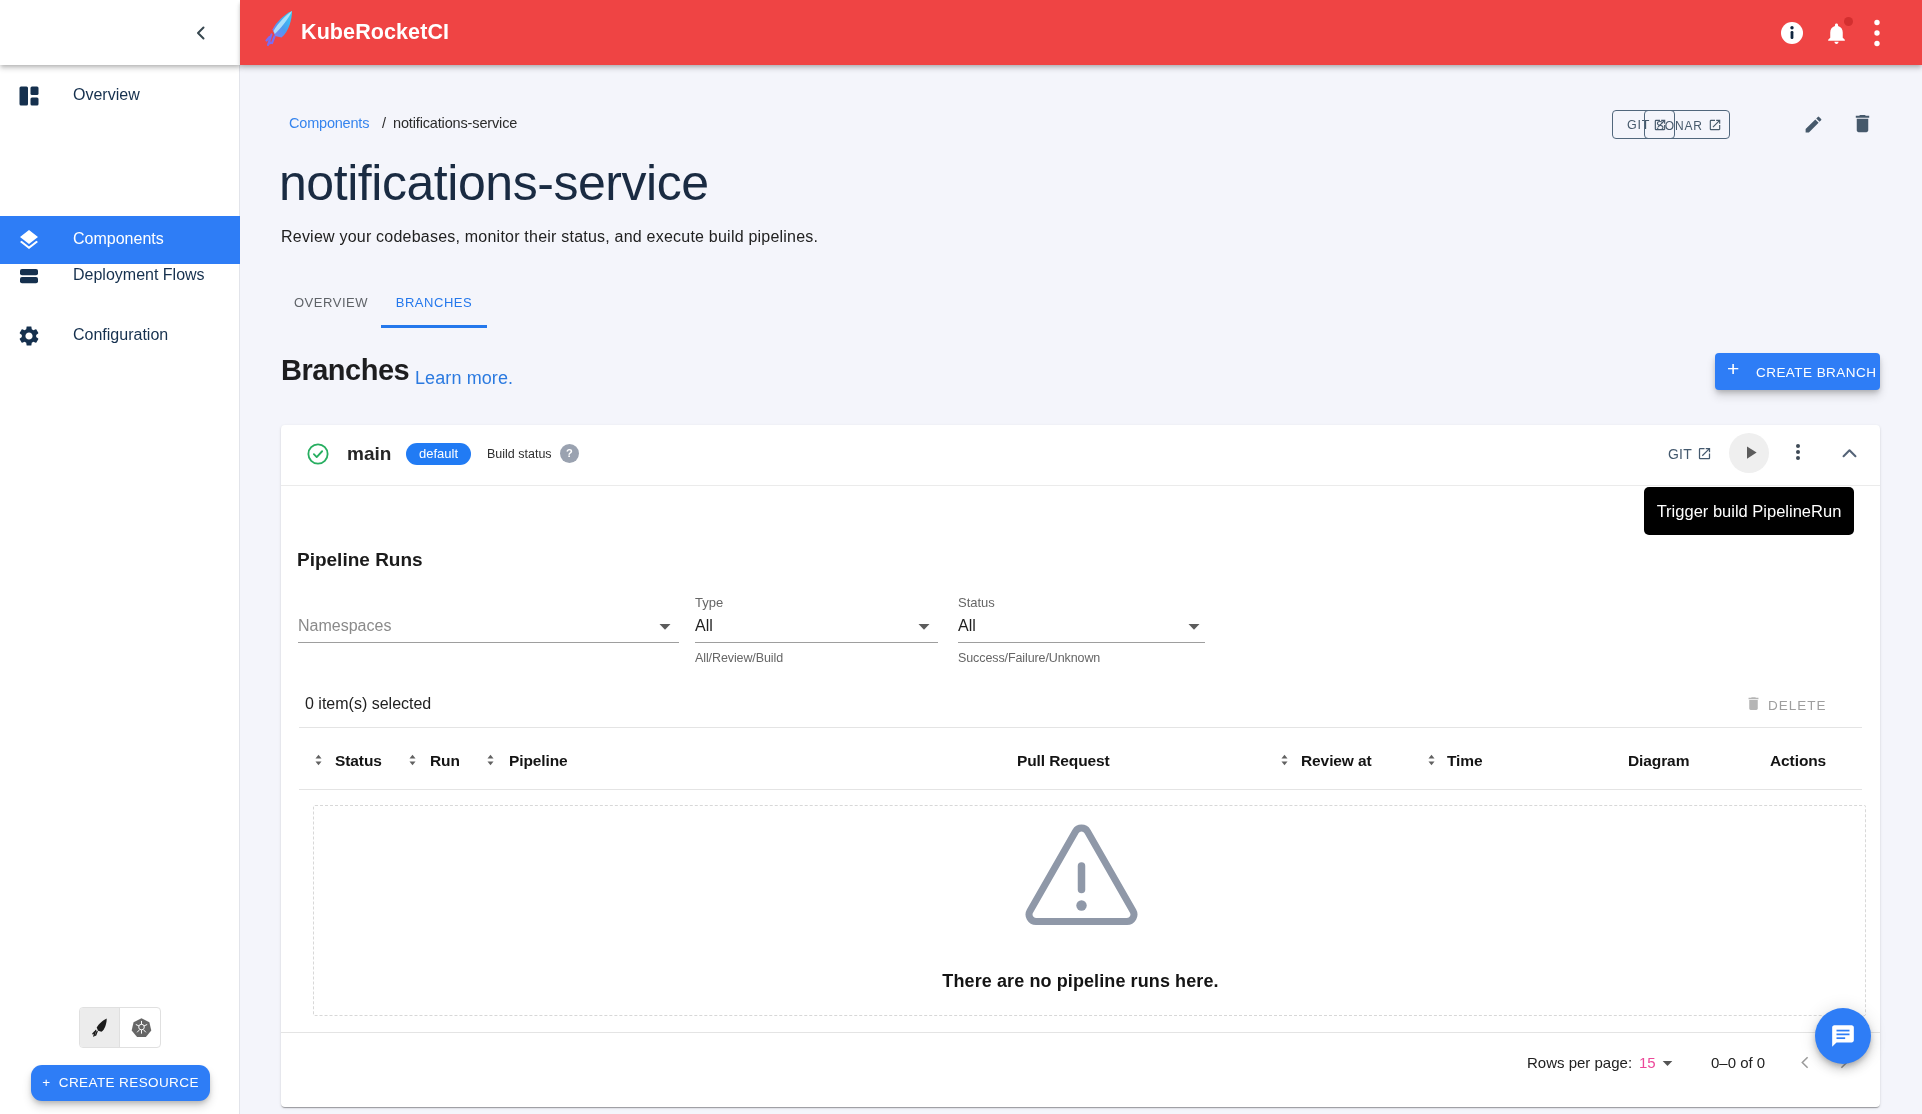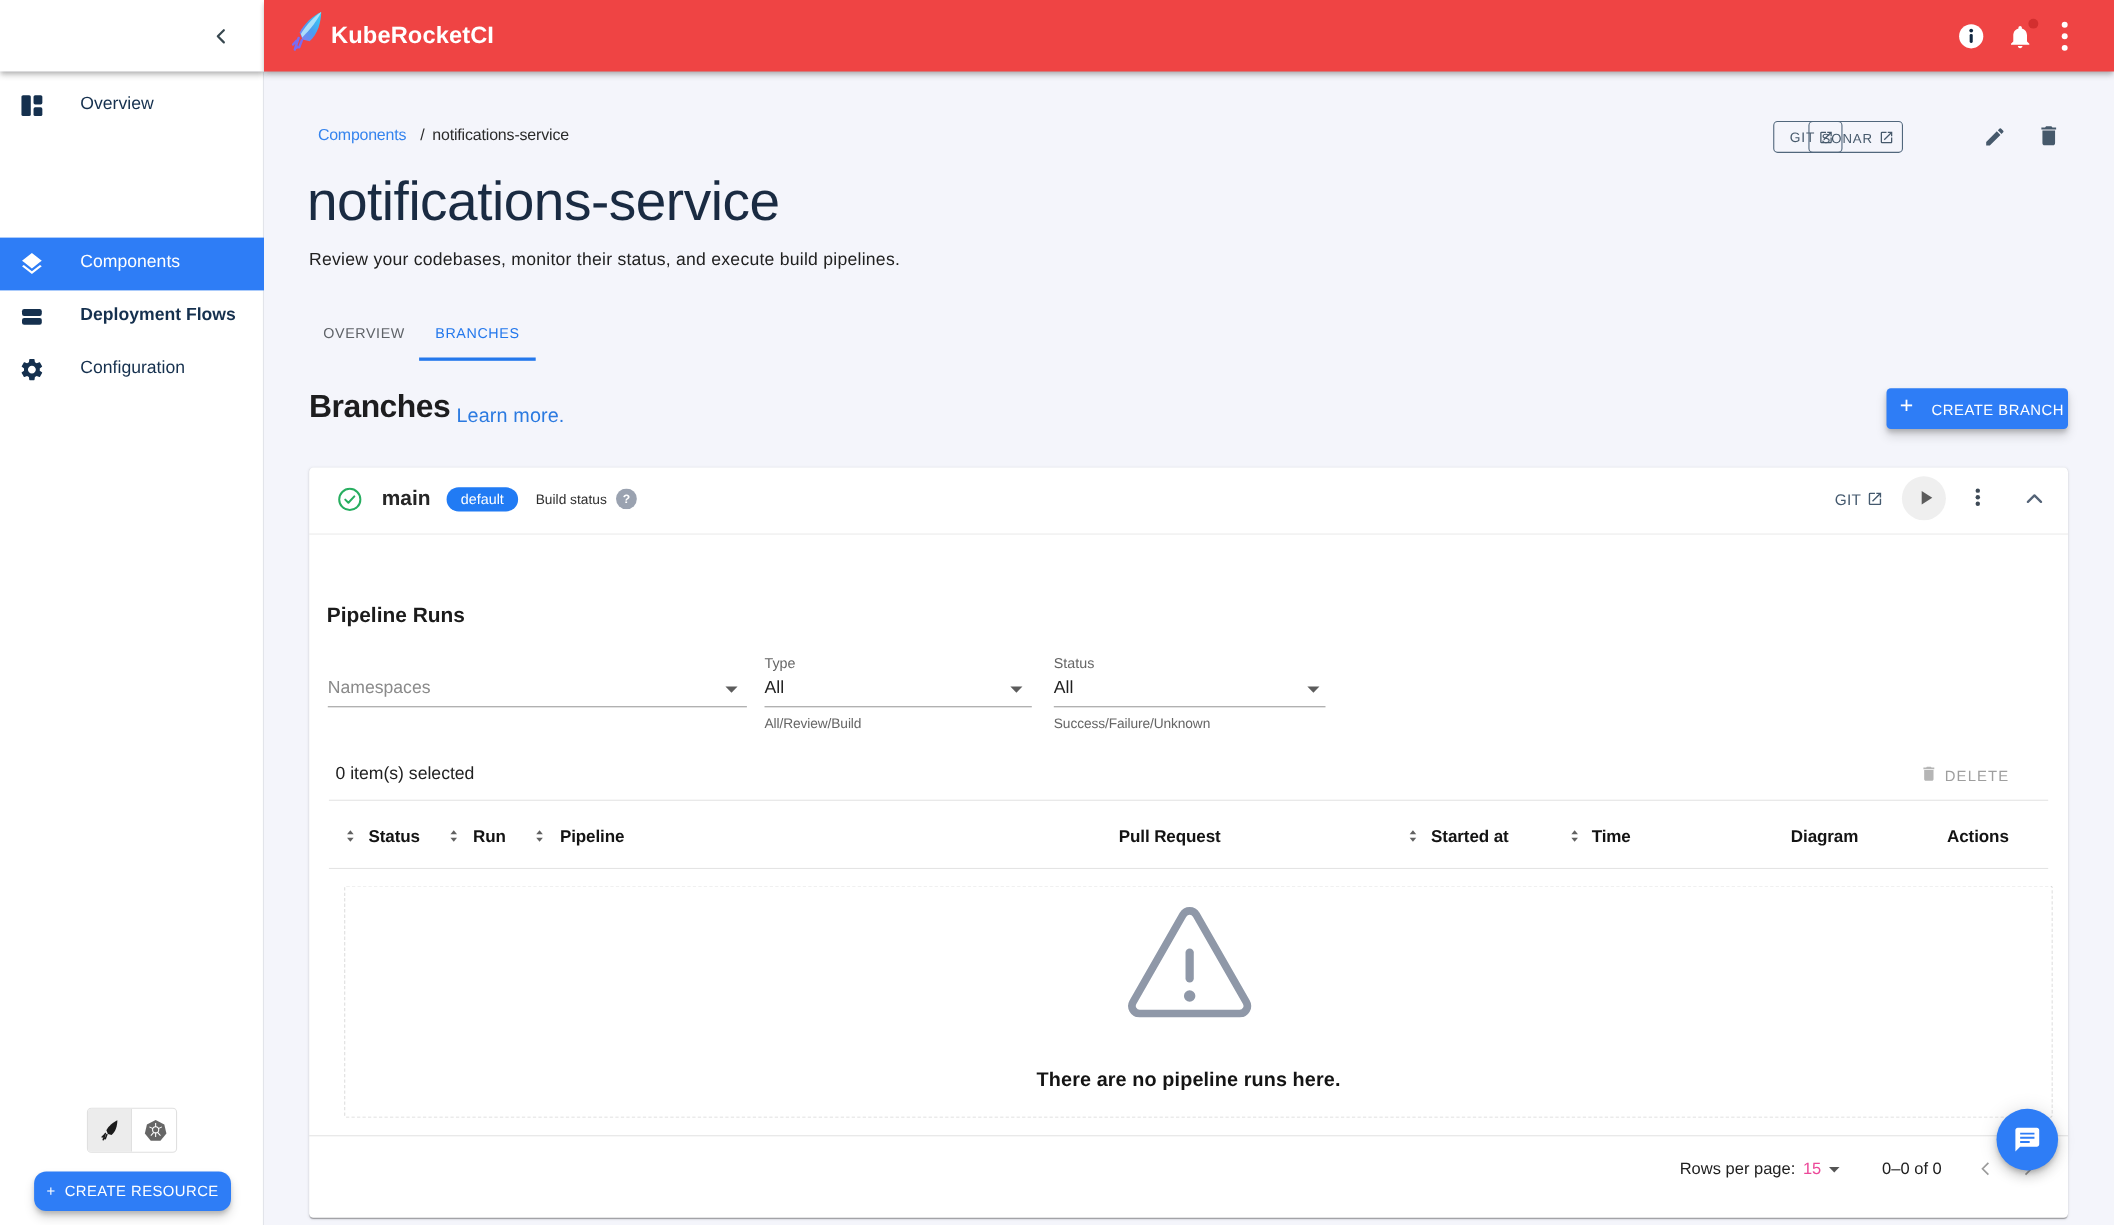--- a/index.html
+++ b/index.html
@@ -127,21 +127,21 @@
         <rect x="13.5" y="13.5" width="8" height="8" rx="1.5" fill="currentColor"></rect>
       </svg>
     <span class="lbl">Overview</span>
   </div>
   <div class="navItem sel" style="top:151px;">
     <svg class="navIcon" viewBox="0 0 24 24">
         <path d="M11.99 18.54l-7.37-5.73L3 14.07l9 7 9-7-1.63-1.27-7.38 5.74zM12 16l7.36-5.73L21 9l-9-7-9 7 1.63 1.27L12 16z" fill="currentColor"></path>
       </svg>
     <span class="lbl">Components</span>
   </div>
-  <div class="navItem" style="top:199px;font-weight:bold;">
+  <div class="navItem" style="top:187px;">
     <svg class="navIcon" viewBox="0 0 24 24">
         <rect x="3" y="5" width="18" height="6.2" rx="2" fill="currentColor"></rect>
         <rect x="3" y="13" width="18" height="6.2" rx="2" fill="currentColor"></rect>
       </svg>
     <span class="lbl">Deployment Flows</span>
   </div>
   <div class="navItem" style="top:247px;">
     <svg class="navIcon" viewBox="0 0 24 24">
         <path d="M19.14 12.94c.04-.3.06-.61.06-.94 0-.32-.02-.64-.07-.94l2.03-1.58c.18-.14.23-.41.12-.61l-1.92-3.32c-.12-.22-.37-.29-.59-.22l-2.39.96c-.5-.38-1.03-.7-1.62-.94l-.36-2.54c-.04-.24-.24-.41-.48-.41h-3.84c-.24 0-.43.17-.47.41l-.36 2.54c-.59.24-1.13.57-1.62.94l-2.39-.96c-.22-.08-.47 0-.59.22L2.74 8.87c-.12.21-.08.47.12.61l2.03 1.58c-.05.3-.09.63-.09.94s.02.64.07.94l-2.03 1.58c-.18.14-.23.41-.12.61l1.92 3.32c.12.22.37.29.59.22l2.39-.96c.5.38 1.03.7 1.62.94l.36 2.54c.05.24.24.41.48.41h3.84c.24 0 .44-.17.47-.41l.36-2.54c.59-.24 1.13-.56 1.62-.94l2.39.96c.22.08.47 0 .59-.22l1.92-3.32c.12-.22.07-.47-.12-.61l-2.01-1.58zM12 15.6c-1.98 0-3.6-1.62-3.6-3.6s1.62-3.6 3.6-3.6 3.6 1.62 3.6 3.6-1.62 3.6-3.6 3.6z" fill="currentColor"></path>
       </svg>
@@ -228,20 +228,21 @@
     </svg>
   <svg class="cardAbs" style="left:1506px; top:16px;" width="22" height="22" viewBox="0 0 24 24">
     <circle cx="12" cy="5.5" r="2.2" fill="#3e4a56"></circle>
       <circle cx="12" cy="12" r="2.2" fill="#3e4a56"></circle>
       <circle cx="12" cy="18.5" r="2.2" fill="#3e4a56"></circle>
   </svg>
   <svg class="cardAbs" style="left:1559px; top:19px;" width="19" height="19" viewBox="0 0 24 24">
     <path d="M4.5 15.5 L12 8 L19.5 15.5" fill="none" stroke="#546377" stroke-width="2.6" stroke-linecap="round" stroke-linejoin="round"></path>
   </svg>
   <div id="rowDivider" class="cardAbs"></div>
+  <div id="tooltip" class="cardAbs">Trigger build PipelineRun</div>
 
   <div id="pipelineRuns" class="cardAbs">Pipeline Runs</div>
 
   <div class="selVal" style="left:17px; top:192px;">Namespaces</div>
   <svg class="cardAbs" style="left:378px; top:198px;" width="12" height="8" viewBox="0 0 12 8">
       <path d="M0.5 1 h11 L6 6.8 Z" fill="#5c5c5c"></path>
     </svg>
   <div class="selLine" style="left:17px; top:217px; width:381px;"></div>
 
   <div class="selLabel" style="left:414px; top:170px;">Type</div>
@@ -281,21 +282,21 @@
   <svg class="cardAbs" style="left:205px; top:329px;" width="9" height="12" viewBox="0 0 12 14">
       <path d="M6 0 L10 5 H2 Z" fill="#616161"></path>
       <path d="M6 14 L2 9 H10 Z" fill="#616161"></path>
     </svg>
   <div class="th" style="left:228px;">Pipeline</div>
   <div class="th" style="left:736px;">Pull Request</div>
   <svg class="cardAbs" style="left:999px; top:329px;" width="9" height="12" viewBox="0 0 12 14">
       <path d="M6 0 L10 5 H2 Z" fill="#616161"></path>
       <path d="M6 14 L2 9 H10 Z" fill="#616161"></path>
     </svg>
-  <div class="th" style="left:1020px;">Started at</div>
+  <div class="th" style="left:1020px;">Review at</div>
   <svg class="cardAbs" style="left:1146px; top:329px;" width="9" height="12" viewBox="0 0 12 14">
       <path d="M6 0 L10 5 H2 Z" fill="#616161"></path>
       <path d="M6 14 L2 9 H10 Z" fill="#616161"></path>
     </svg>
   <div class="th" style="left:1166px;">Time</div>
   <div class="th" style="left:1347px;">Diagram</div>
   <div class="th" style="left:1489px;">Actions</div>
   <div class="tline" style="top:364px;"></div>
 
   <div id="emptyBox" class="cardAbs"></div>

